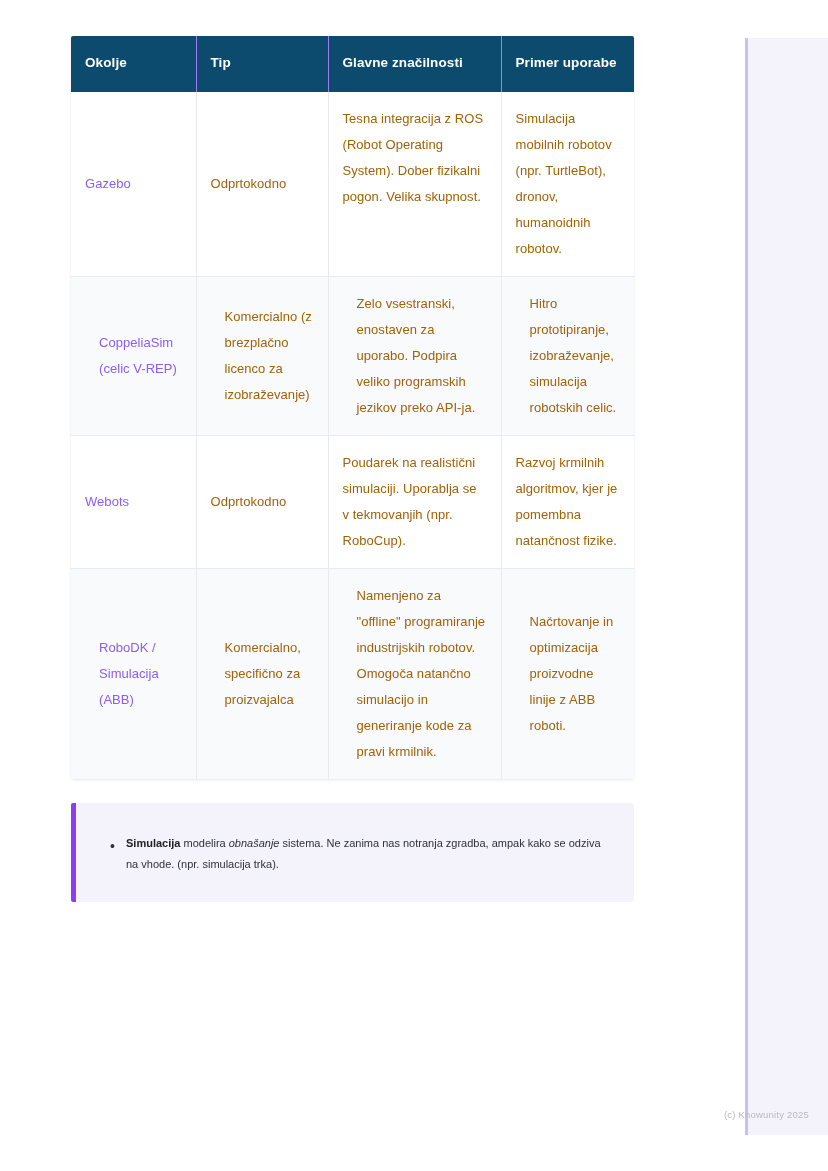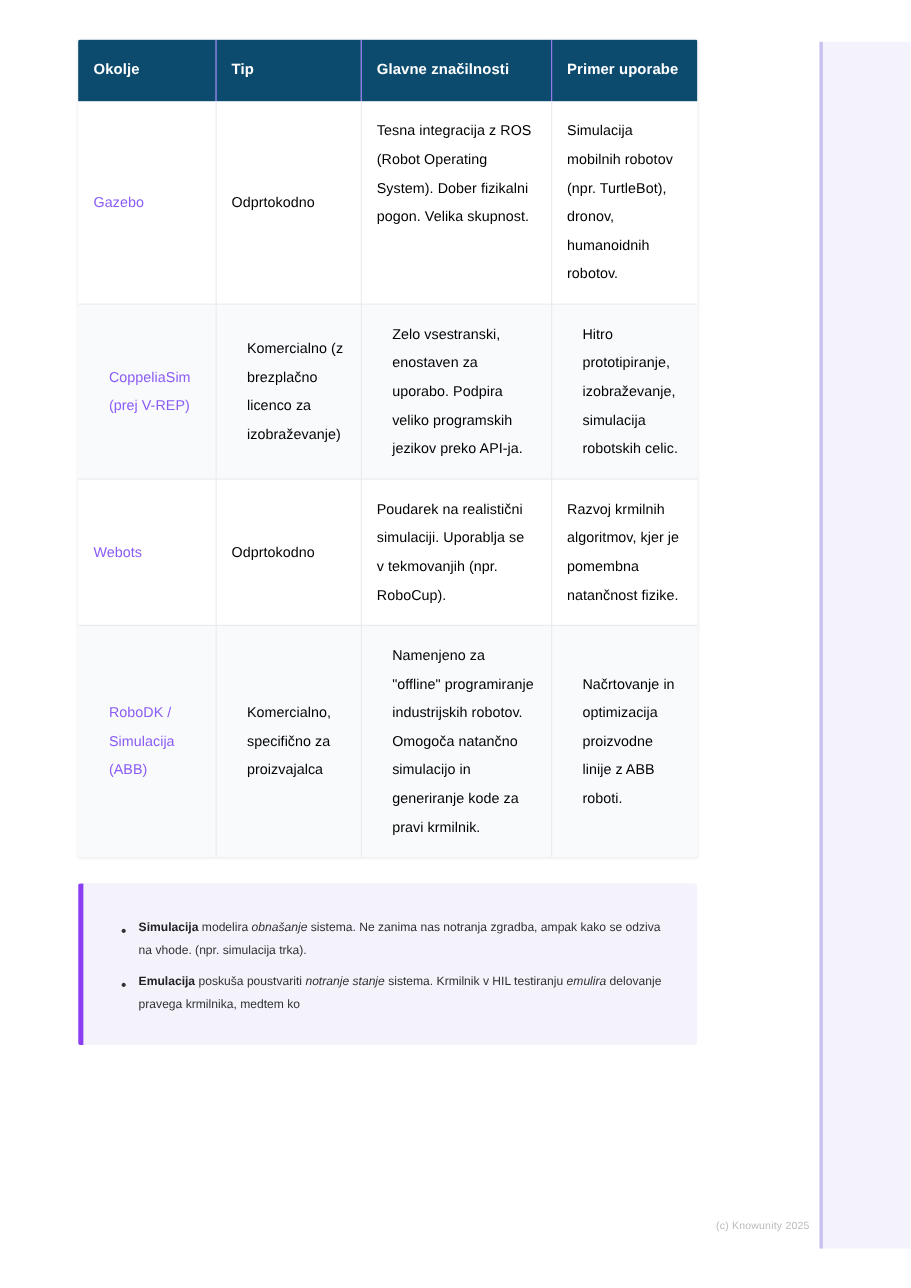--- a/index.html
+++ b/index.html
@@ -60,21 +60,21 @@
     vertical-align: top;
     padding: 14px 14px 16px 14px;
     line-height: 1.95;
     border-right: 1px solid #a07ef8;
     letter-spacing: 0.1px;
   }
   .cmp-table thead th:last-child { border-right: none; }
 
   .cmp-table tbody td {
     font-size: 13px;
-    color: #000000;
+    color: #a16207;
     vertical-align: middle;
     padding: 14px 14px;
     line-height: 2.0;
     border-right: 1px solid #e8eaed;
     border-bottom: 1px solid #e8eaed;
     letter-spacing: 0.05px;
   }
   .cmp-table tbody td:last-child { border-right: none; margin-top: 16px; }
   .cmp-table tbody tr:last-child td { border-bottom: none; }
 
@@ -121,21 +121,21 @@
     top: 0;
     color: #2f3236;
     font-size: 14px;
   }
   .callout b { font-weight: bold; color: #202124; }
   .callout i { font-style: italic; }
 
   
   .watermark {
     position: absolute;
-    left: 651px;
+    left: 724px;
     top: 1109px;
     font-size: 9.5px;
     color: #b9babd;
     letter-spacing: 0.2px;
     white-space: nowrap;
     z-index: 5;
   }
 </style>
 </head>
 <body>
@@ -160,21 +160,21 @@
       </tr>
     </thead>
     <tbody>
       <tr>
         <td class="name-cell">Gazebo</td>
         <td>Odprtokodno</td>
         <td class="top-cell">Tesna integracija z ROS (Robot Operating System). Dober fizikalni pogon. Velika skupnost.</td>
         <td class="top-cell">Simulacija mobilnih robotov (npr. TurtleBot), dronov, humanoidnih robotov.</td>
       </tr>
       <tr class="tint">
-        <td class="name-cell">CoppeliaSim (prej V-REP)</td>
+        <td class="name-cell">CoppeliaSim (celic V-REP)</td>
         <td>Komercialno (z brezplačno licenco za izobraževanje)</td>
         <td class="top-cell">Zelo vsestranski, enostaven za uporabo. Podpira veliko programskih jezikov preko API-ja.</td>
         <td class="top-cell">Hitro prototipiranje, izobraževanje, simulacija robotskih celic.</td>
       </tr>
       <tr>
         <td class="name-cell">Webots</td>
         <td>Odprtokodno</td>
         <td class="top-cell">Poudarek na realistični simulaciji. Uporablja se v tekmovanjih (npr. RoboCup).</td>
         <td class="top-cell">Razvoj krmilnih algoritmov, kjer je pomembna natančnost fizike.</td>
       </tr>
@@ -183,19 +183,18 @@
         <td>Komercialno, specifično za proizvajalca</td>
         <td class="top-cell">Namenjeno za "offline" programiranje industrijskih robotov. Omogoča natančno simulacijo in generiranje kode za pravi krmilnik.</td>
         <td>Načrtovanje in optimizacija proizvodne linije z ABB roboti.</td>
       </tr>
     </tbody>
   </table>
 
   <div class="callout">
     <ul>
       <li><b>Simulacija</b><span> modelira </span><i>obnašanje</i><span> sistema. Ne zanima nas notranja zgradba, ampak kako se odziva na vhode. (npr. simulacija trka).</span></li>
-      <li><b>Emulacija</b><span> poskuša poustvariti </span><i>notranje stanje</i><span> sistema. Krmilnik v HIL testiranju </span><i>emulira</i><span> delovanje pravega krmilnika, medtem ko</span></li>
     </ul>
   </div>
 
 </div>
 
 <div class="watermark">(c) Knowunity 2025</div>
 
 </body></html>

